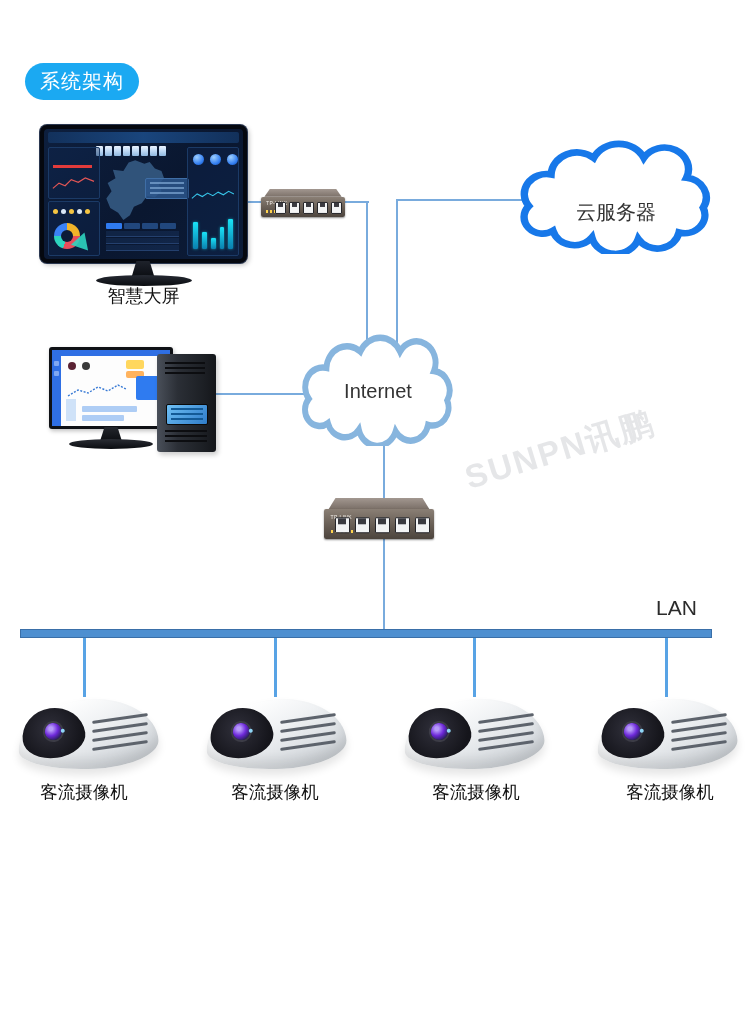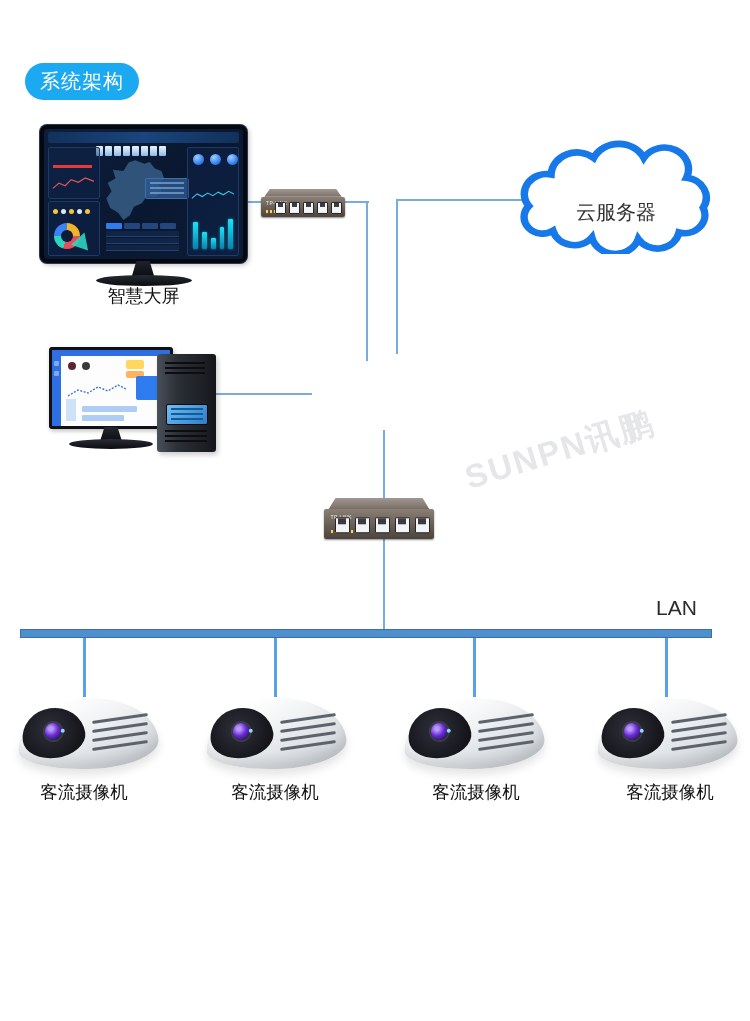--- a/index.html
+++ b/index.html
@@ -261,20 +261,26 @@
       <div class="router-ports">
         <span class="port"></span>
           <span class="port"></span>
           <span class="port"></span>
           <span class="port"></span>
           <span class="port"></span>
       </div>
     </div>
   </div>
 
+  <div class="cloud" style="left:297px;top:332px;width:162px;height:114px;">
+    <svg viewBox="0 0 220 140" preserveAspectRatio="none">
+      <path d="M16 82 A24 24 0 0 1 40 44 A28 28 0 0 1 86 24 A30 30 0 0 1 140 24 A26 26 0 0 1 186 48 A24 24 0 0 1 204 84 A22 22 0 0 1 178 114 A24 24 0 0 1 134 122 A26 26 0 0 1 84 120 A24 24 0 0 1 42 112 A20 20 0 0 1 16 82 Z" fill="#ffffff" stroke="#87B5DE" stroke-width="8"></path>
+    </svg>
+    <div class="clabel" style="top:42%;">Internet</div>
+  </div>
 
   <div class="cloud" style="left:514px;top:138px;width:204px;height:116px;">
     <svg viewBox="0 0 220 140" preserveAspectRatio="none">
       <path d="M16 82 A24 24 0 0 1 40 44 A28 28 0 0 1 86 24 A30 30 0 0 1 140 24 A26 26 0 0 1 186 48 A24 24 0 0 1 204 84 A22 22 0 0 1 178 114 A24 24 0 0 1 134 122 A26 26 0 0 1 84 120 A24 24 0 0 1 42 112 A20 20 0 0 1 16 82 Z" fill="#ffffff" stroke="#1778E9" stroke-width="8"></path>
     </svg>
     <div class="clabel" style="top:53%;">云服务器</div>
   </div>
 
   <div class="client-mon">
     <div class="cm-screen">

